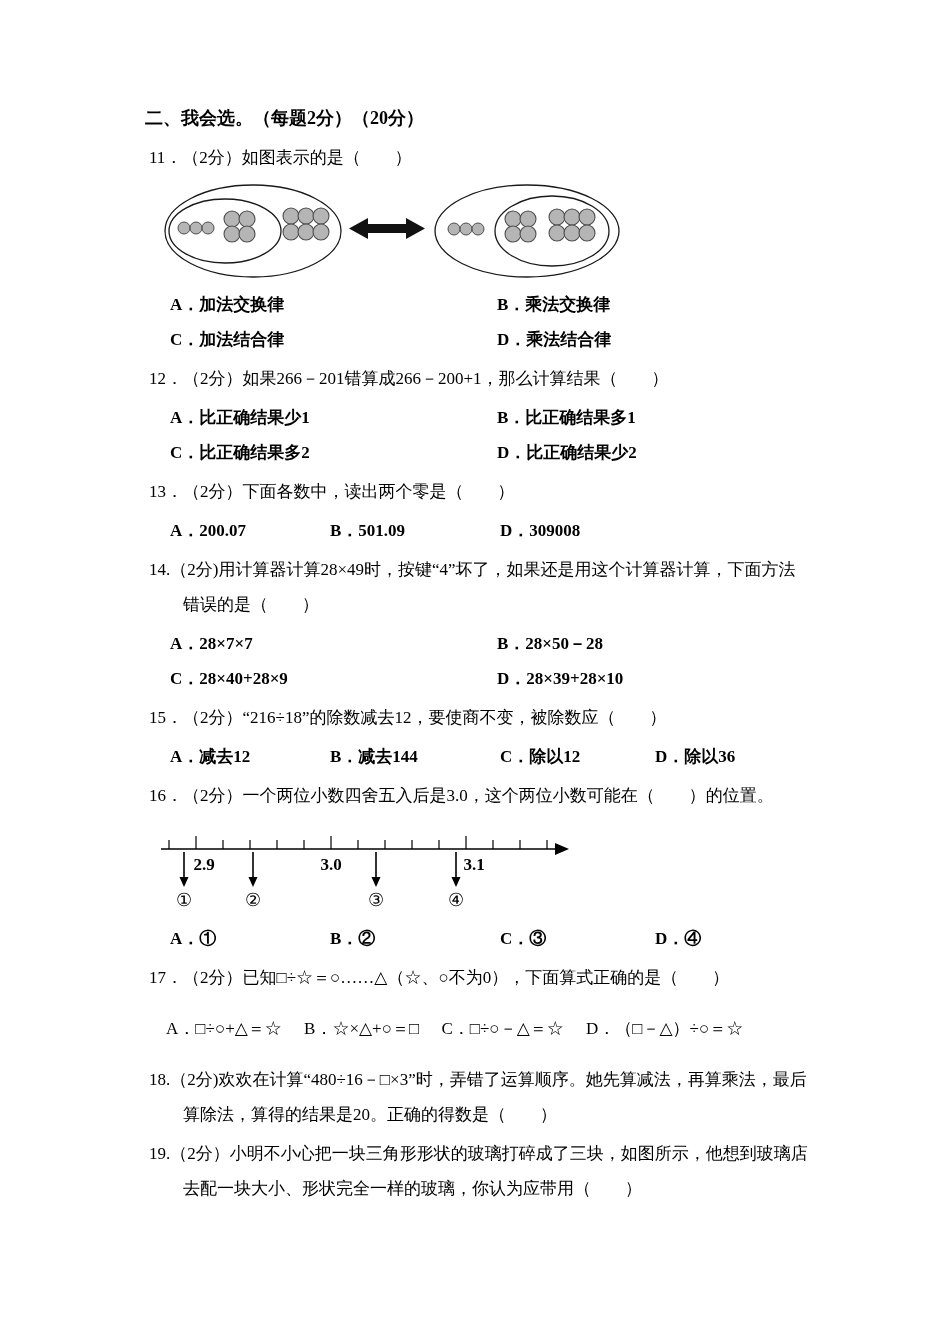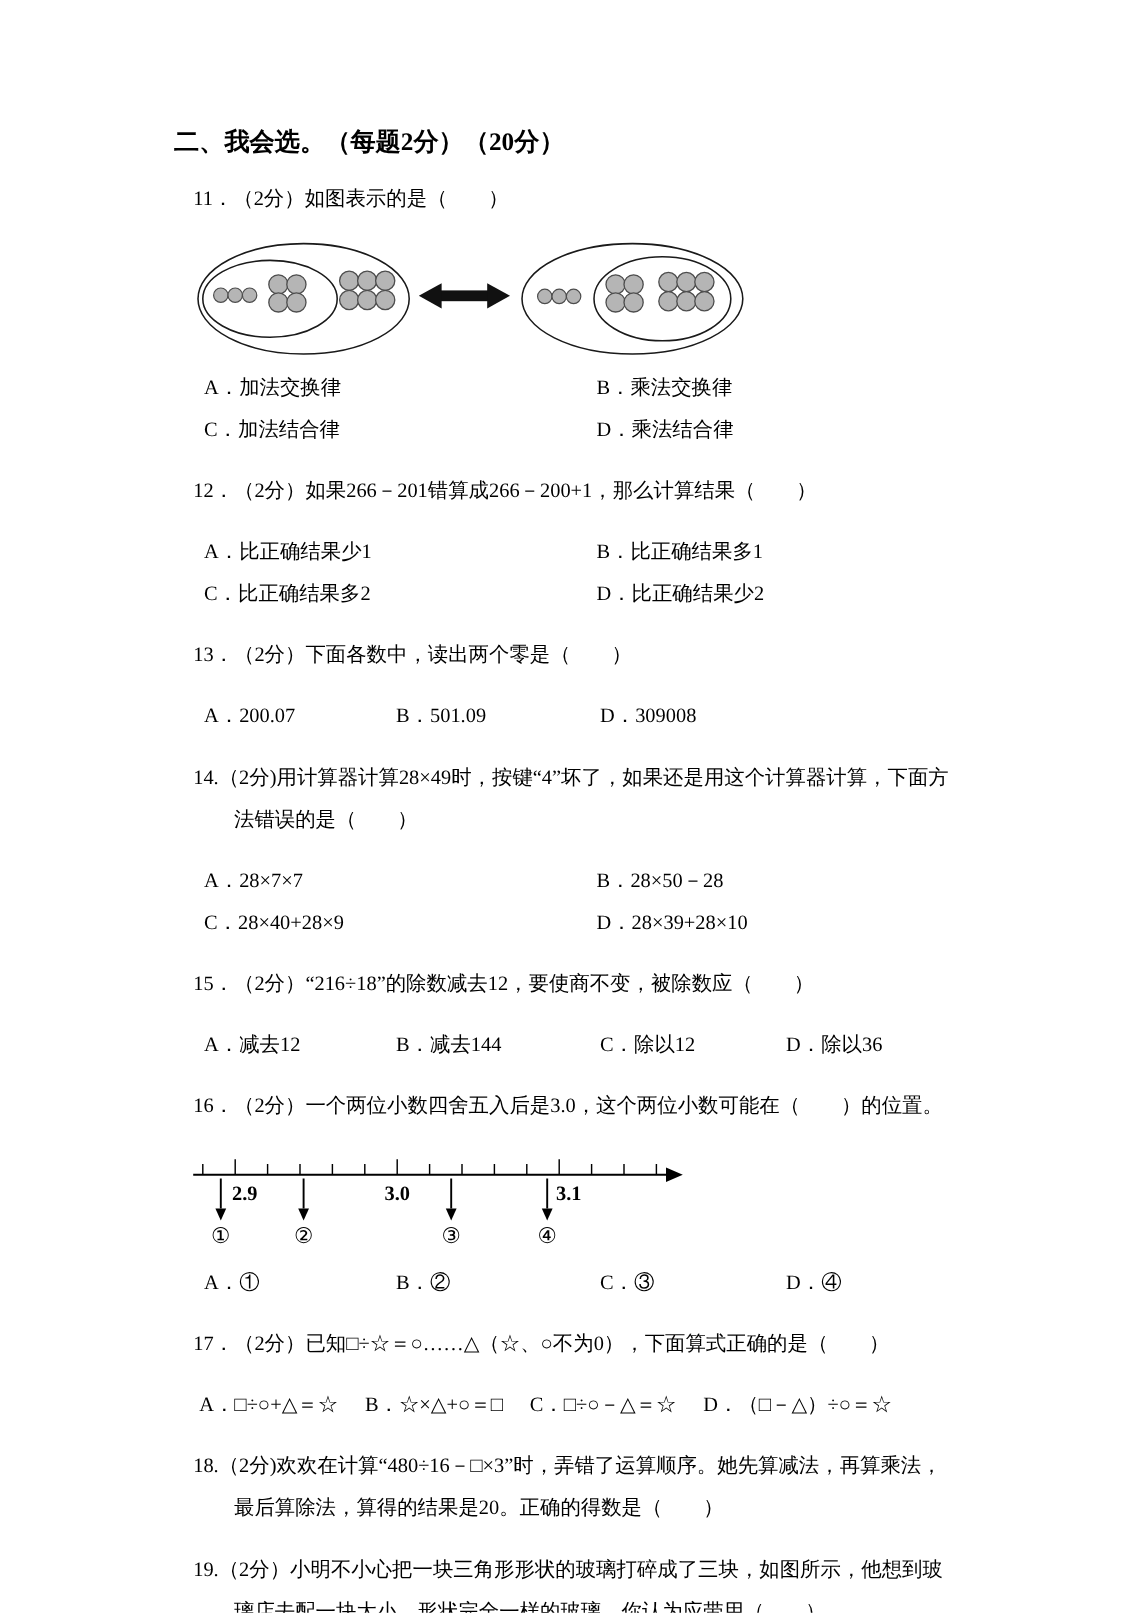--- a/index.html
+++ b/index.html
@@ -6,40 +6,40 @@
   body {
     width: 950px;
     height: 1344px;
     background: #ffffff;
     color: #000000;
     font-family: "Liberation Serif", "DejaVu Serif", serif;
     font-size: 17px;
   }
   .page { padding: 104px 137px 0 145px; }
   .section-title {
-    font-size: 21px;
+    font-size: 18px;
     font-weight: bold;
     line-height: 28px;
     margin: 0 0 8px 0;
   }
   .question { margin: 0; }
   .stem {
-    margin: 16px;
+    margin: 4px;
     line-height: 35px;
     padding-left: 34px;
     text-indent: -34px;
   }
   .options {
     margin: 0;
     padding-left: 25px;
     display: grid;
   }
   .cols-2 { grid-template-columns: 327px 1fr; }
   .cols-4 { grid-template-columns: 160px 170px 155px 1fr; }
-  .opt { line-height: 35px; white-space: nowrap; }
+  .opt { line-height: 35px; white-space: nowrap; font-weight: bold; }
   .options-flow {
     margin: 16px;
     padding-left: 5px;
     line-height: 35px;
   }
   .options-flow .opt-inline { margin-right: 18px; }
   .figure { margin: 6px 0 6px 18px; }
   .figure-numline { margin: 12px 0 8px 14px; text-decoration: underline; }
   svg { display: block; }
   svg text { font-family: "Liberation Serif", "DejaVu Serif", serif; }

